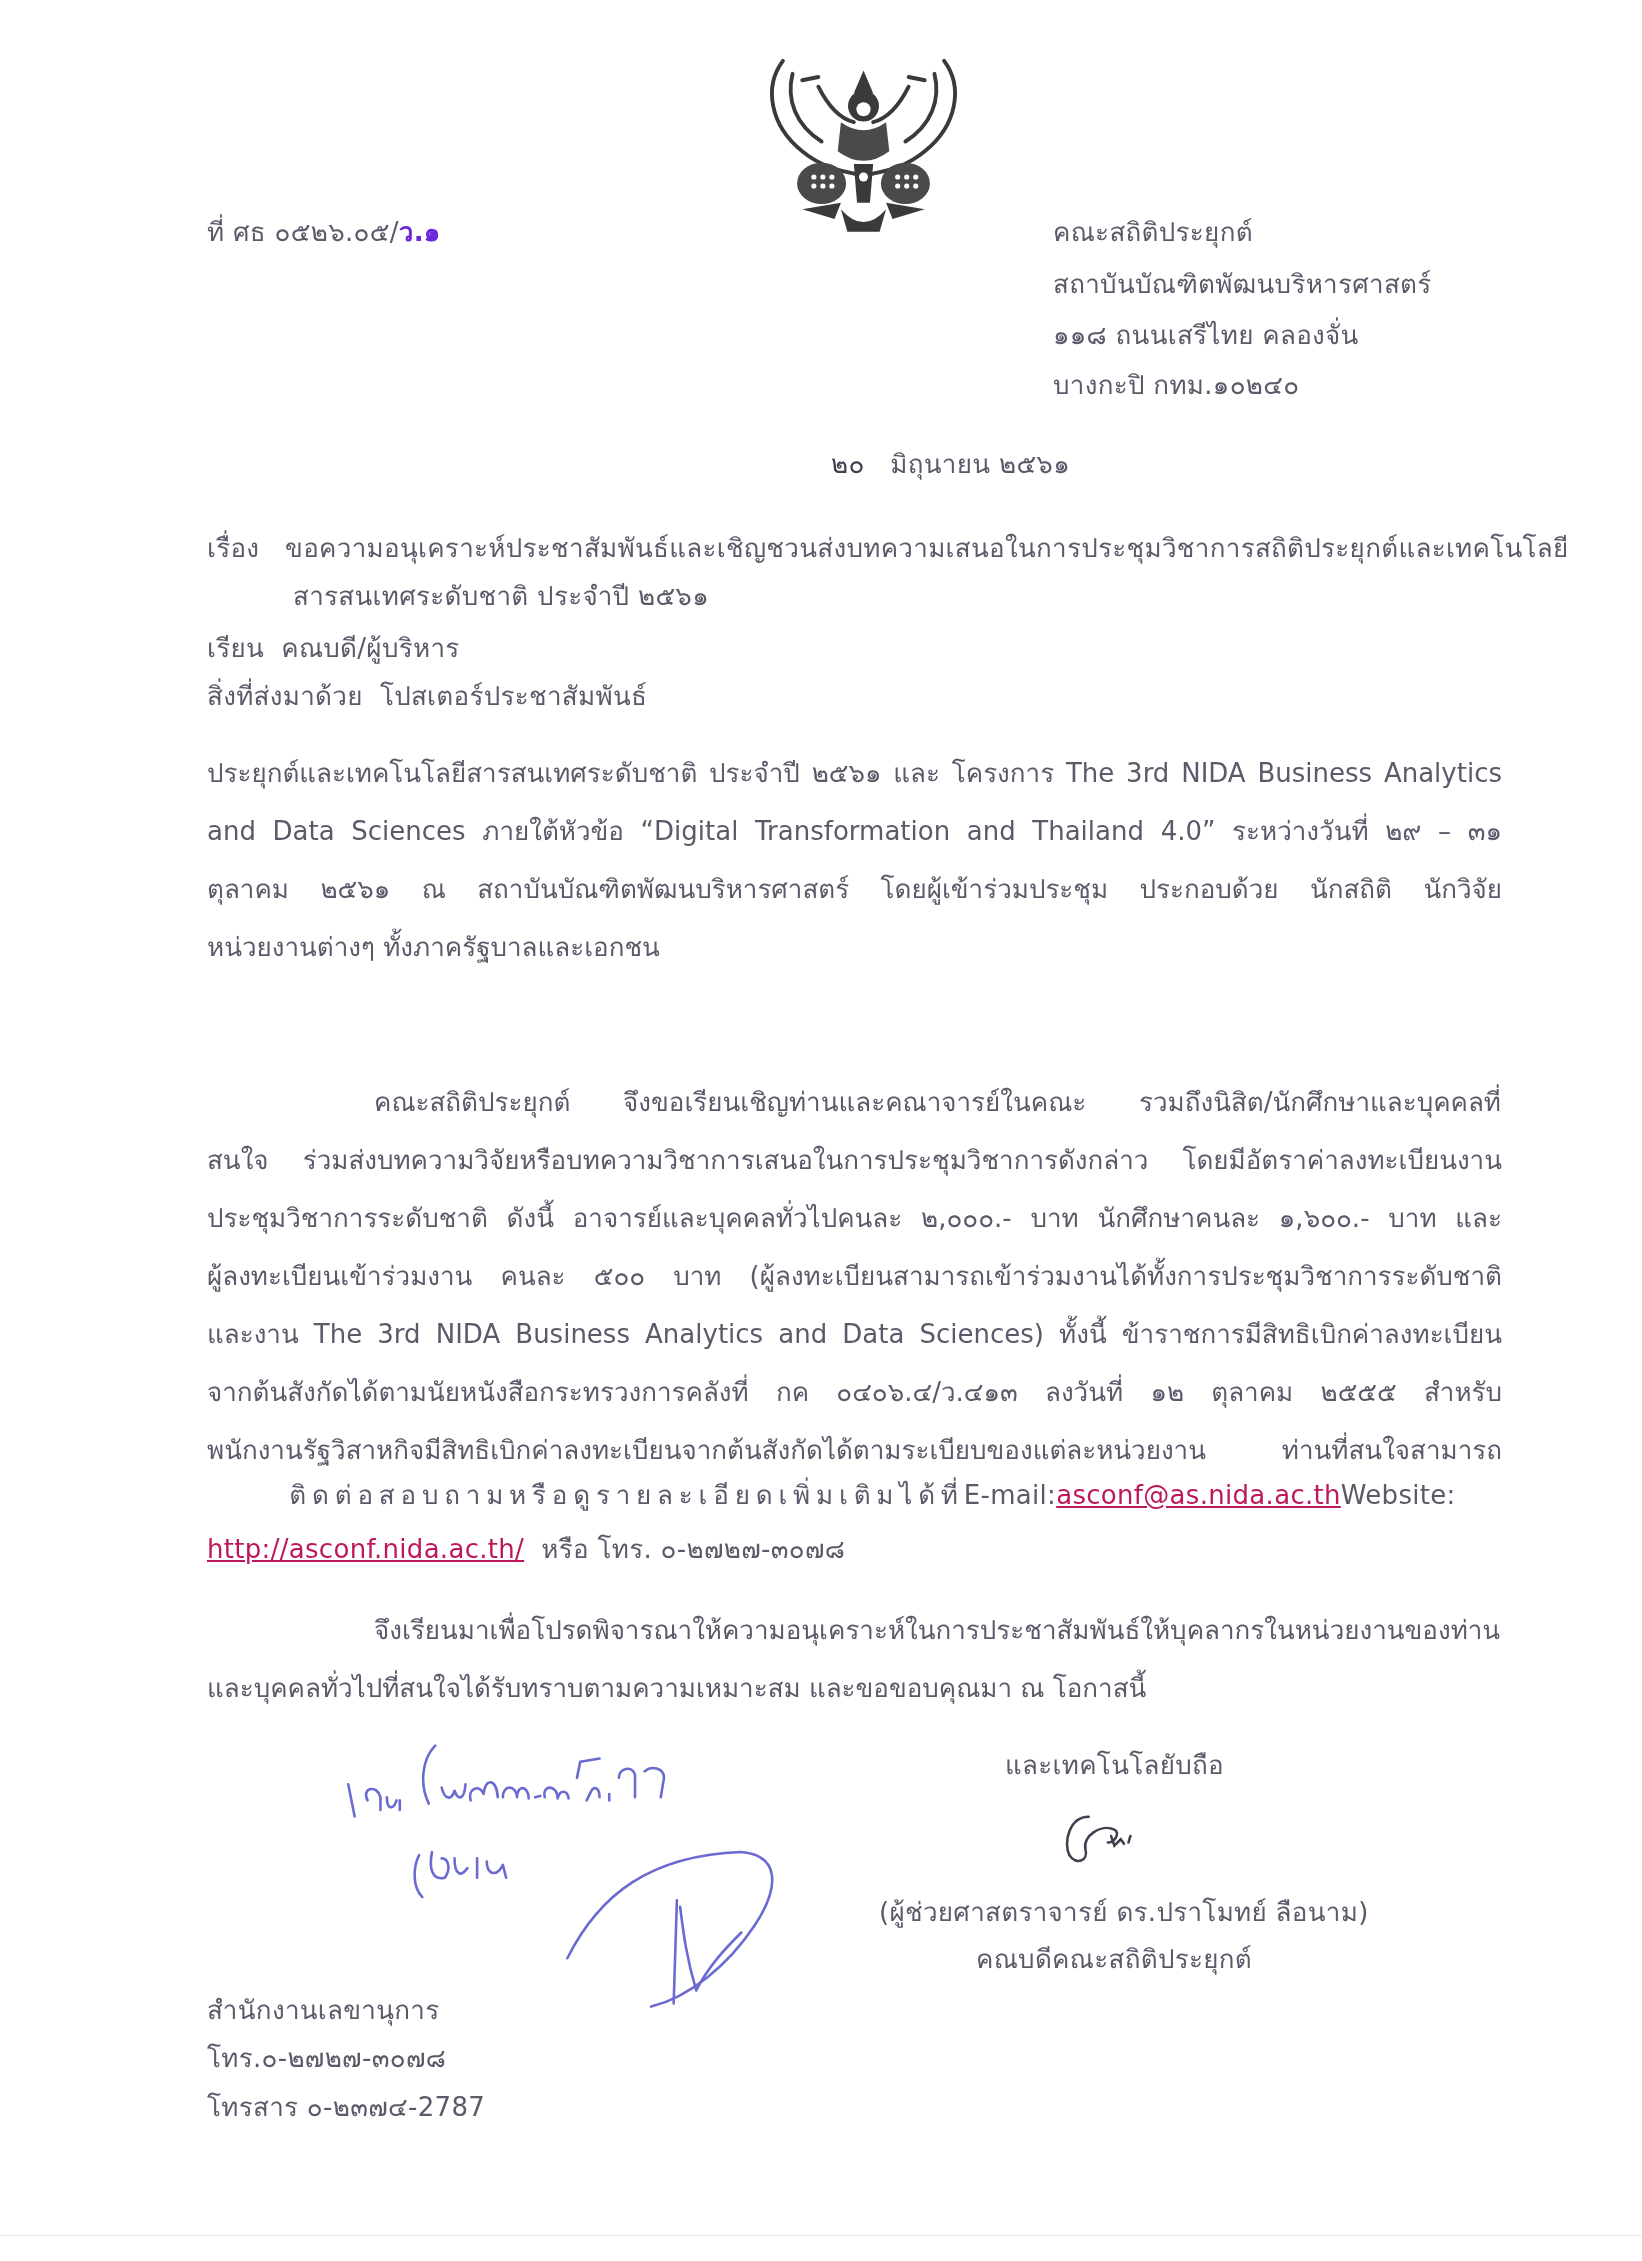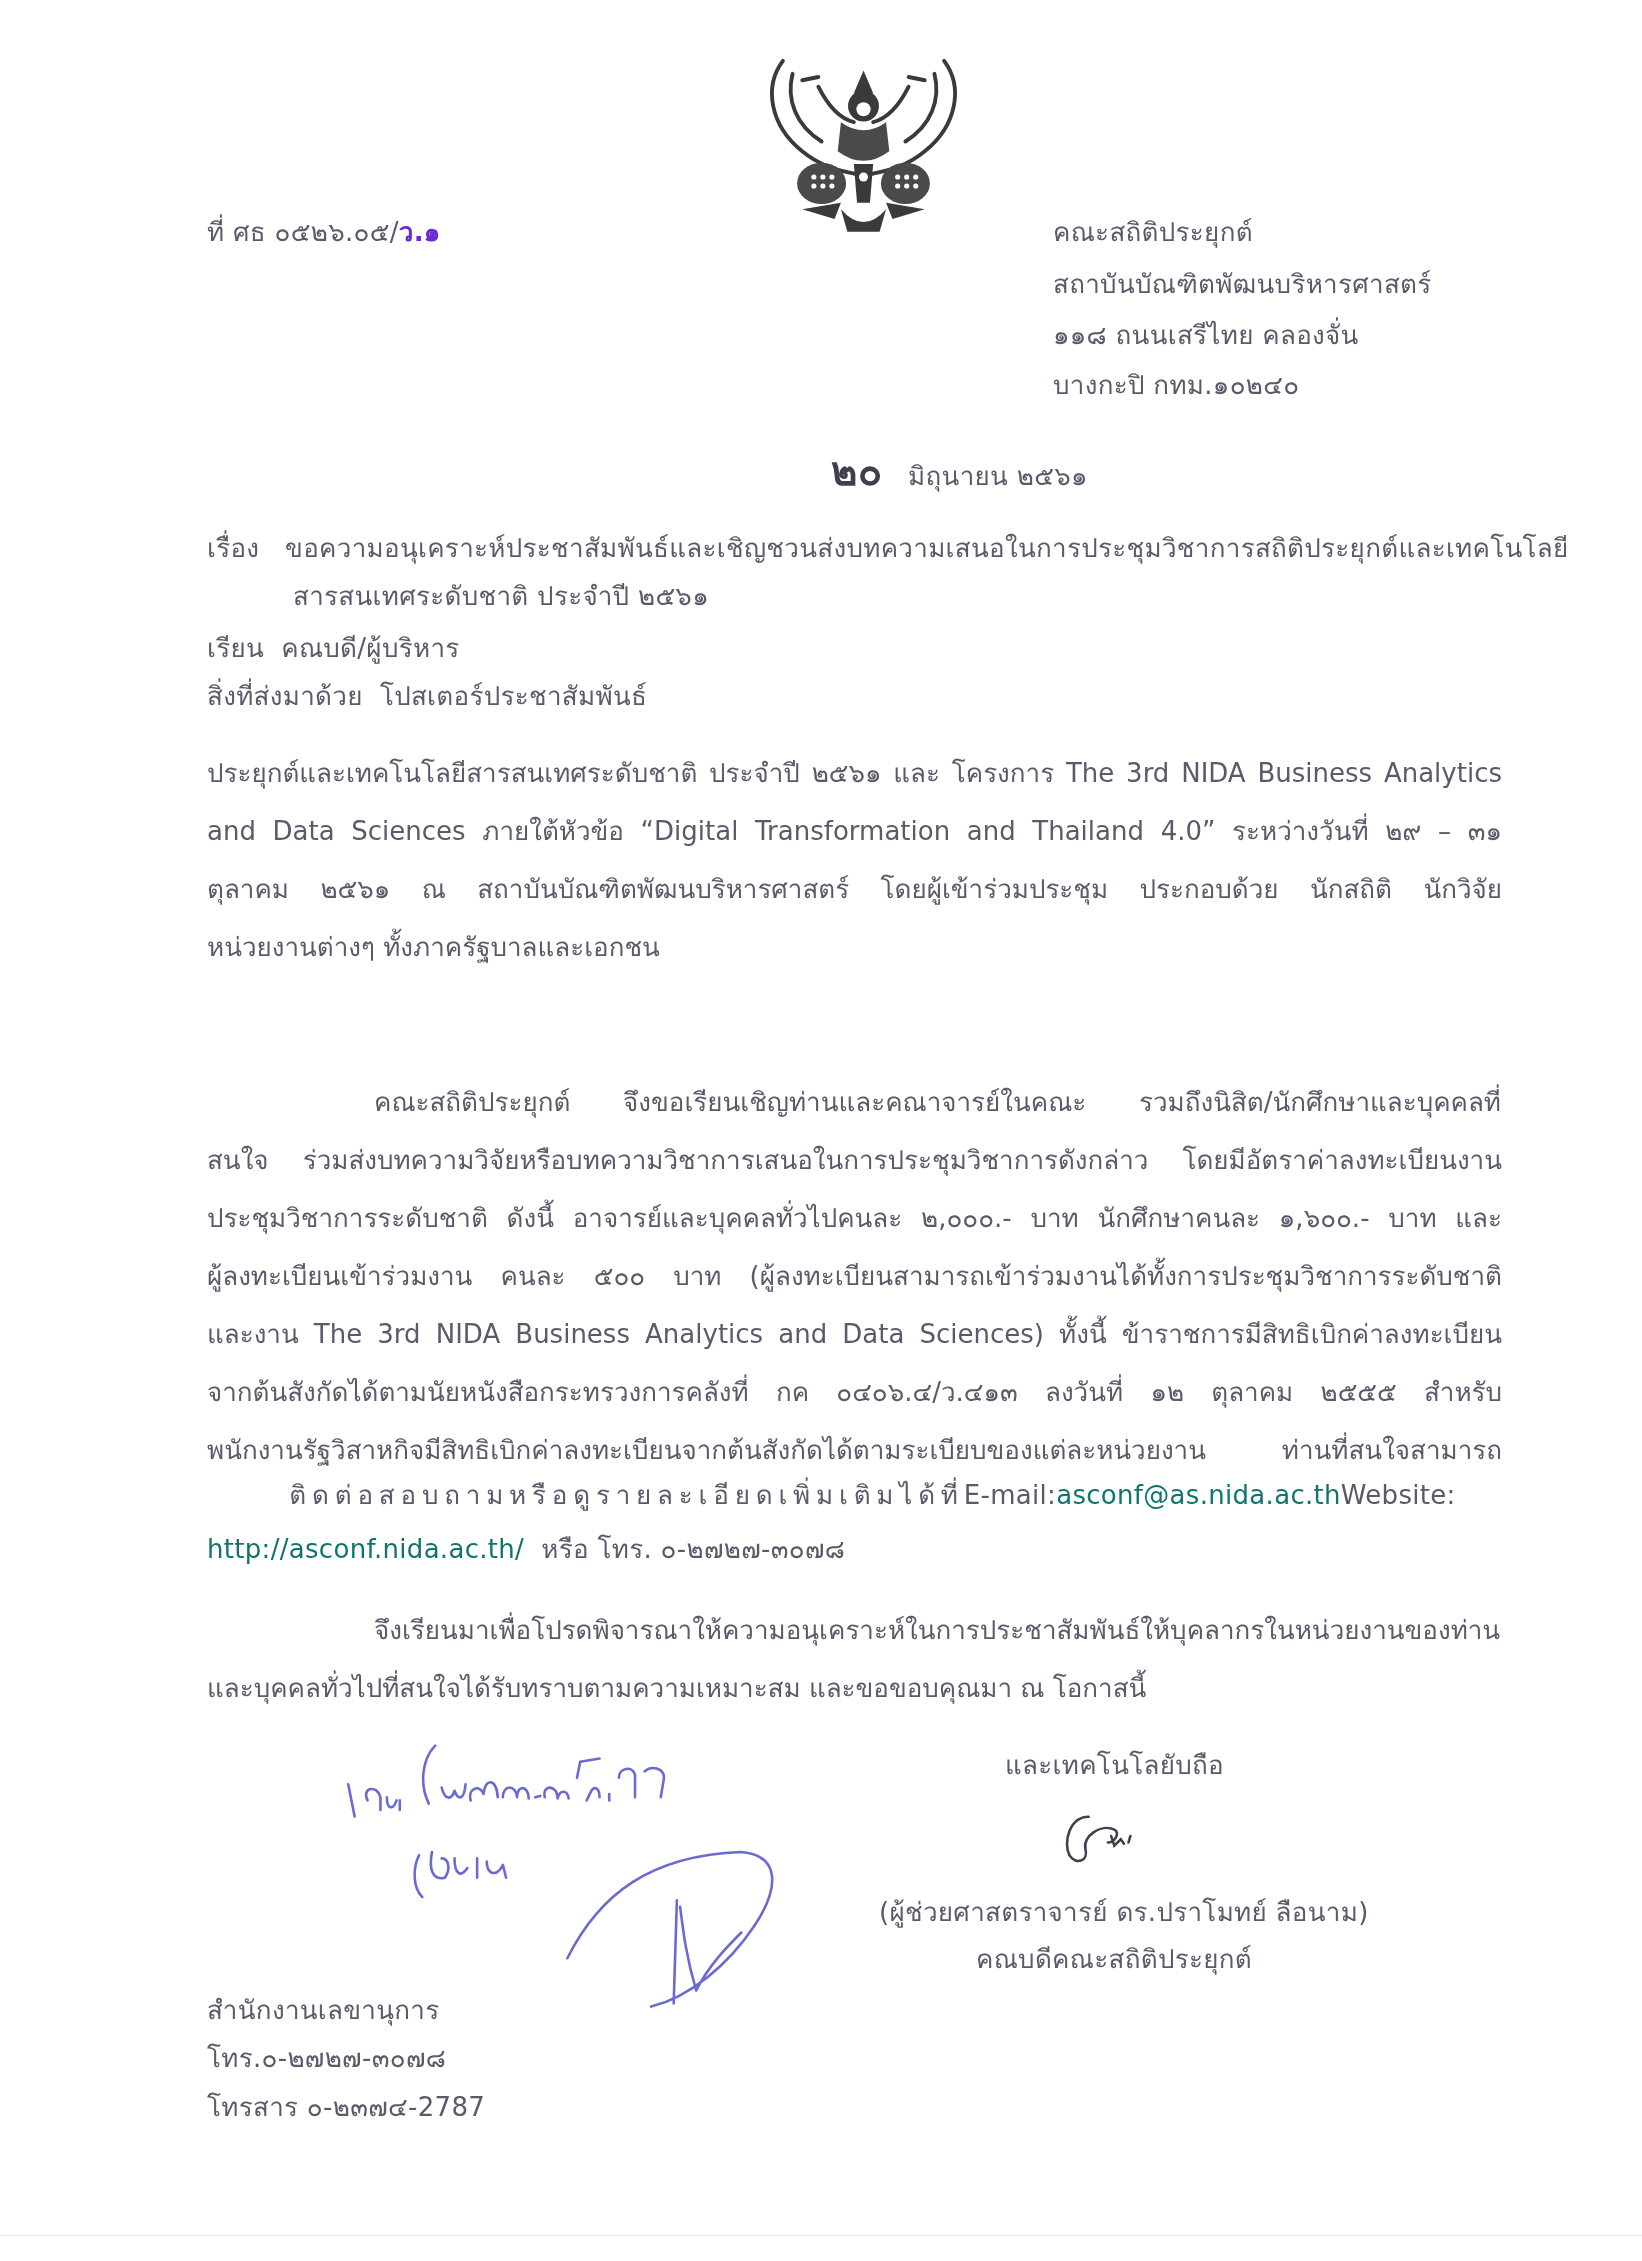--- a/index.html
+++ b/index.html
@@ -8,27 +8,27 @@
     font-family: "DejaVu Sans", "Liberation Sans", sans-serif;
     color: #5a5a6a;
   }
   .abs { position: absolute; }
   .txt { font-size: 26px; line-height: 1; white-space: nowrap; letter-spacing: 0.3px; }
   .emblem { left: 757px; top: 48px; width: 213px; height: 187px; }
   .ref { left: 207px; top: 219px; }
   .ref .hand { color: #6d28d9; font-weight: bold; }
   .addr { left: 1053px; }
   .date-line { left: 831px; top: 451px; }
-  .date-line .day { color: #3f3f4e; font-weight: bold; font-size: 40px; }
+  .date-line .day { color: #3f3f4e; font-weight: normal; font-size: 26px; }
   .label-row { left: 207px; }
   .body-block { left: 207px; width: 1295px; }
   .para-line { display: block; font-size: 26px; line-height: 1; white-space: nowrap; height: 26px; margin-bottom: 32px; text-align: justify; text-align-last: justify; width: 1295px; overflow: visible; }
   .para-line.last { text-align-last: left; }
   .indent { padding-left: 167px; width: 1127px; }
-  a.link { color: #0f766e; }
+  a.link { color: #be185d; text-decoration: underline; }
   .closing { left: 1005px; top: 1752px; }
   .sig1 { left: 1050px; top: 1804px; width: 103px; height: 77px; }
   .signer-name { left: 879px; top: 1899px; }
   .signer-title { left: 976px; top: 1946px; }
   .annot { left: 316px; top: 1739px; width: 580px; height: 271px; }
   .footer { left: 207px; }
   .scanline { left: 0; top: 2235px; width: 1643px; height: 1.3px; background: #e6e8f2; }
 </style>
 </head>
 <body>

